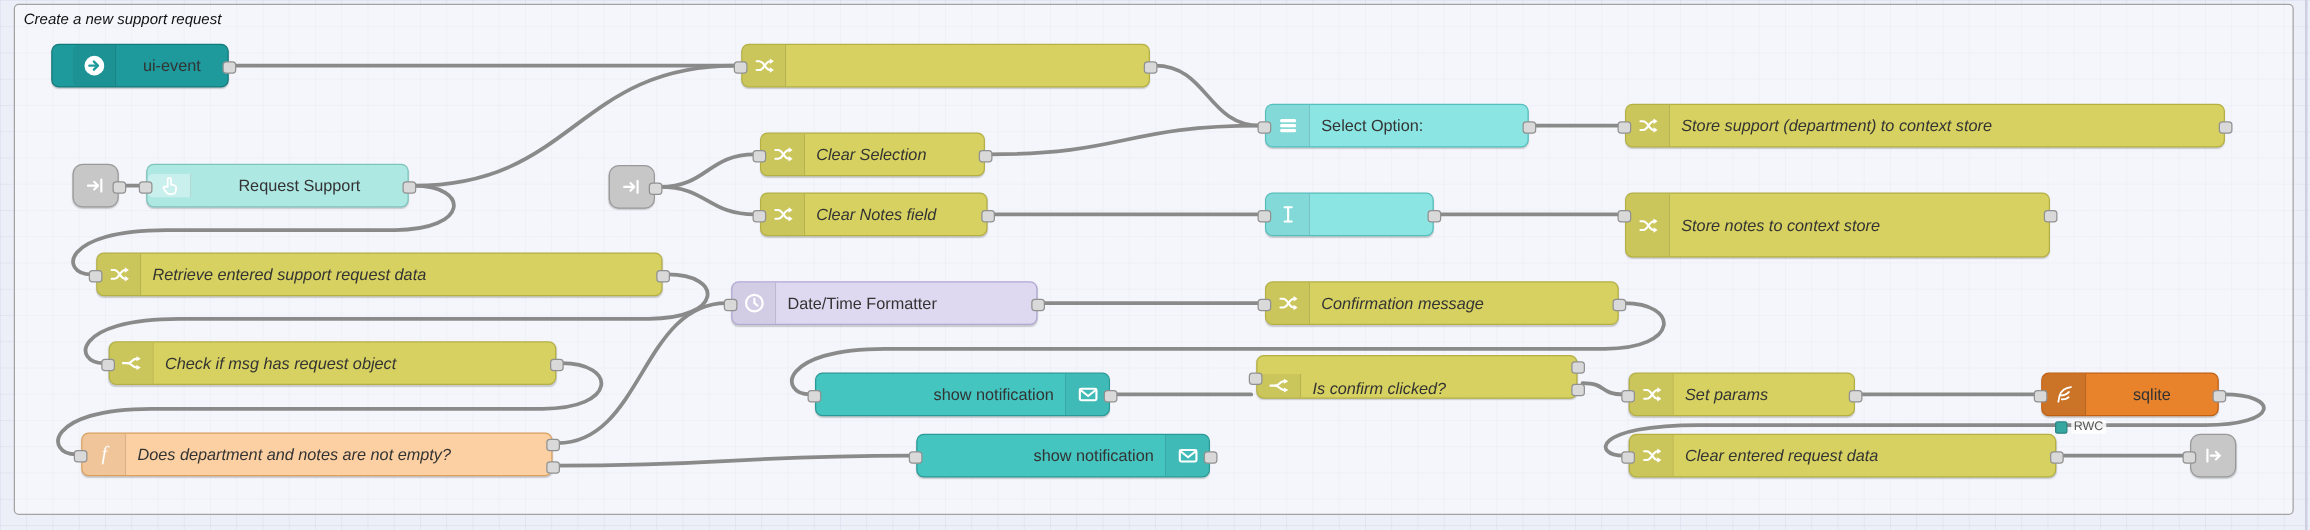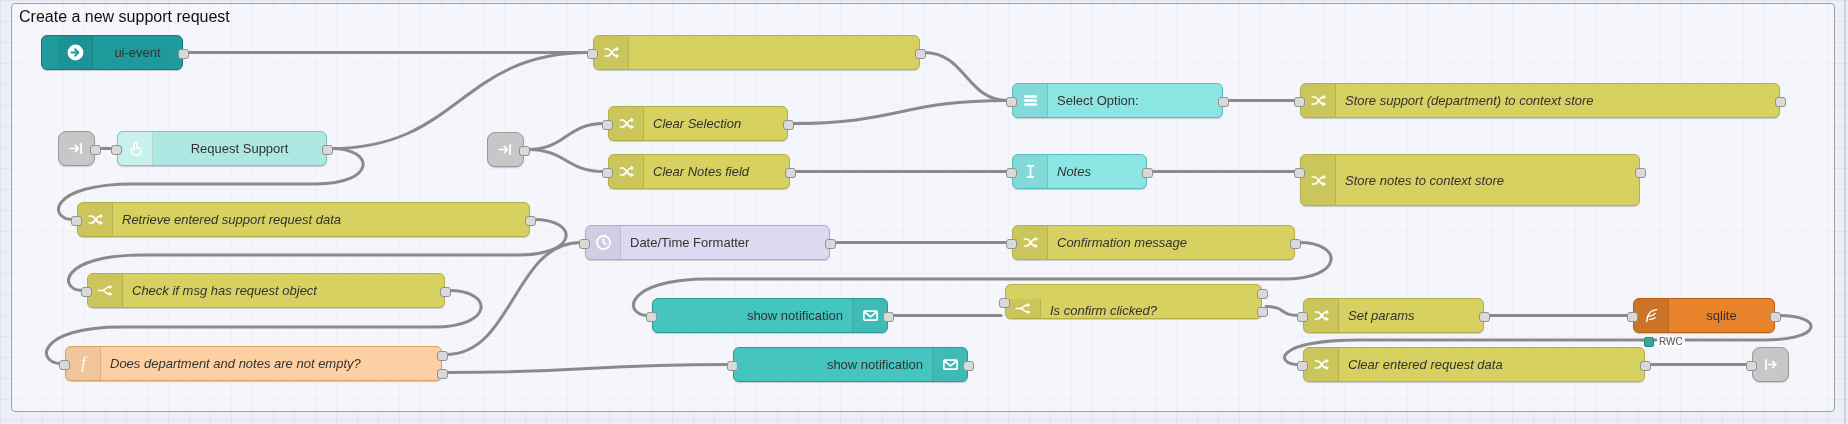--- a/index.html
+++ b/index.html
@@ -10,21 +10,21 @@
     background-image:
       linear-gradient(rgba(110,120,180,0.09) 1px, transparent 1px),
       linear-gradient(90deg, rgba(110,120,180,0.09) 1px, transparent 1px);
     background-size:21px 21px;
   }
   .group{
     position:absolute;border:1px solid #a3a3a3;border-radius:4px;
     background:rgba(255,255,255,0.45);
   }
   .group-label{
-    position:absolute;left:7px;top:4px;font-size:16px;color:#111;white-space:nowrap;
+    position:absolute;left:7px;top:4px;font-size:12px;color:#111;white-space:nowrap;font-style:italic;
   }
   #wires{position:absolute;left:0;top:0;pointer-events:none;}
   #wires path{stroke:#8a8a8a;stroke-width:3;fill:none;stroke-linecap:round;stroke-linejoin:round;}
   .node{
     position:absolute;box-sizing:border-box;border:1px solid;border-radius:6px;
     display:flex;align-items:stretch;font-size:13px;color:#333;
     box-shadow:0 1px 1px rgba(0,0,0,0.18);
   }
   .icon-area{
     width:34px;flex:0 0 34px;display:flex;align-items:center;justify-content:center;
@@ -99,21 +99,21 @@
           <svg width="19" height="19" viewBox="0 0 20 20">
             <g fill="none" stroke="#fff" stroke-width="1.8" stroke-linecap="round" stroke-linejoin="round">
               <path d="M3.5 10h8"></path>
               <path d="M8.8 6.8 12 10l-3.2 3.2"></path>
               <path d="M14.8 5v10"></path>
             </g>
           </svg>
         </span>
         <span class="port" style="right: -7px; top: 12.5px;"></span>
       </div>
-      <div class="node" style="left: 117px; top: 131px; width: 210px; height: 35px; background: rgb(174, 232, 227); border-color: rgb(125, 196, 189);">
+      <div class="node" style="left: 117px; top: 131px; width: 210px; height: 35px; background: rgb(174, 232, 227); border-color: rgb(125, 196, 189); align-items: center;">
         <span class="icon-area left" style="background: rgba(255, 255, 255, 0.35);">
           <svg width="19" height="19" viewBox="0 0 20 20">
             <g fill="none" stroke="#fff" stroke-width="1.5" stroke-linecap="round" stroke-linejoin="round">
               <path d="M8.6 11V4.8a1.4 1.4 0 0 1 2.8 0V9.2l3 .7a1.7 1.7 0 0 1 1.3 1.7l-.2 2.3a3.5 3.5 0 0 1-3.5 3.2h-1.7a3.7 3.7 0 0 1-3.1-1.7l-2-3a1.15 1.15 0 0 1 1.8-1.4z"></path>
             </g>
           </svg>
         </span>
         <span class="node-label center">Request Support</span>
         <span class="port" style="left: -7px; top: 12.5px;"></span>
         <span class="port" style="right: -7px; top: 12.5px;"></span>
@@ -191,21 +191,20 @@
       <div class="node" style="left: 1012px; top: 154px; width: 135px; height: 35px; background: rgb(139, 229, 227); border-color: rgb(84, 191, 189);">
         <span class="icon-area left">
           <svg width="19" height="19" viewBox="0 0 20 20">
             <g fill="none" stroke="#fff" stroke-width="1.8" stroke-linecap="round" stroke-linejoin="round">
               <path d="M7 4h6"></path>
               <path d="M7 16h6"></path>
               <path d="M10 4v12"></path>
             </g>
           </svg>
         </span>
-        <span class="node-label left italic">Notes</span>
         <span class="port" style="left: -7px; top: 12.5px;"></span>
         <span class="port" style="right: -7px; top: 12.5px;"></span>
       </div>
       <div class="node" style="left: 1300px; top: 83px; width: 480px; height: 35px; background: rgb(214, 209, 96); border-color: rgb(180, 176, 67);">
         <span class="icon-area left">
           <svg width="19" height="19" viewBox="0 0 20 20">
             <g fill="none" stroke="#fff" stroke-width="1.8" stroke-linecap="round" stroke-linejoin="round">
               <path d="M3.5 6.3h2.1c4.7 0 4.7 7.4 9.4 7.4h0.6"></path>
               <path d="M3.5 13.7h2.1c4.7 0 4.7-7.4 9.4-7.4h0.6"></path>
             </g>

